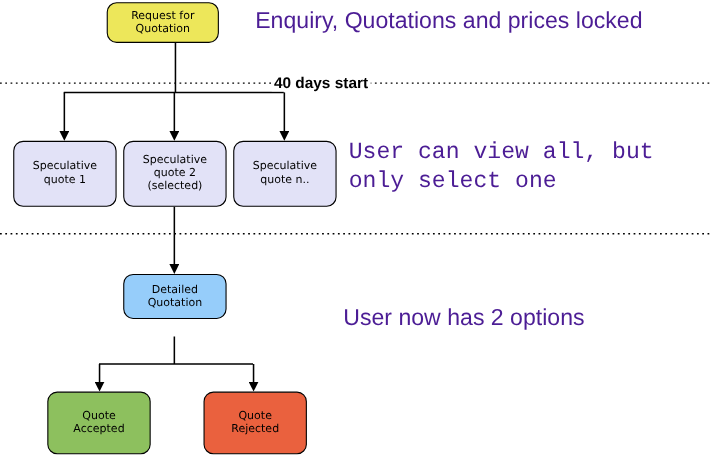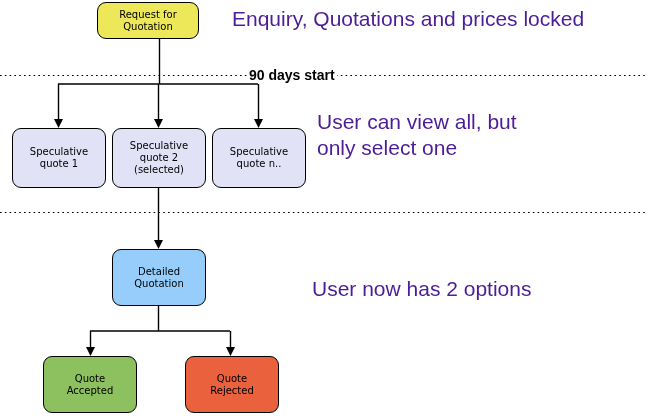--- a/index.html
+++ b/index.html
@@ -108,35 +108,35 @@
     <span class="node-label">Speculative
 quote 2
 (selected)</span>
   </div>
 
   <div class="node" style="left:212px; top:128px; width:94px; height:60px; background:#E2E2F7;">
     <span class="node-label">Speculative
 quote n..</span>
   </div>
 
-  <div class="node" style="left:112px; top:249px; width:94px; height:57px; background:#96CDFA;">
+  <div class="node" style="left:112px; top:249px; width:94px; height:41px; background:#96CDFA;">
     <span class="node-label">Detailed
 Quotation</span>
   </div>
 
   <div class="node" style="left:43px; top:356px; width:94px; height:57px; background:#8DC05E;">
     <span class="node-label">Quote
 Accepted</span>
   </div>
 
   <div class="node" style="left:185px; top:356px; width:94px; height:57px; background:#EA613E;">
     <span class="node-label">Quote
 Rejected</span>
   </div>
 
-  <div class="divider-label" style="left:247px; top:68px;">90 days start</div>
+  <div class="divider-label" style="left:247px; top:68px;">40 days start</div>
 
   <div class="annotation" style="left:232px; top:6px;">Enquiry, Quotations and prices locked</div>
-  <div class="annotation" style="left:317px; top:109px;">User can view all, but
+  <div class="annotation" style="left:317px; top:127px;font-family:Liberation Mono, monospace;">User can view all, but
 only select one</div>
   <div class="annotation" style="left:312px; top:276px;">User now has 2 options</div>
 
 </div>
 
 </body></html>

